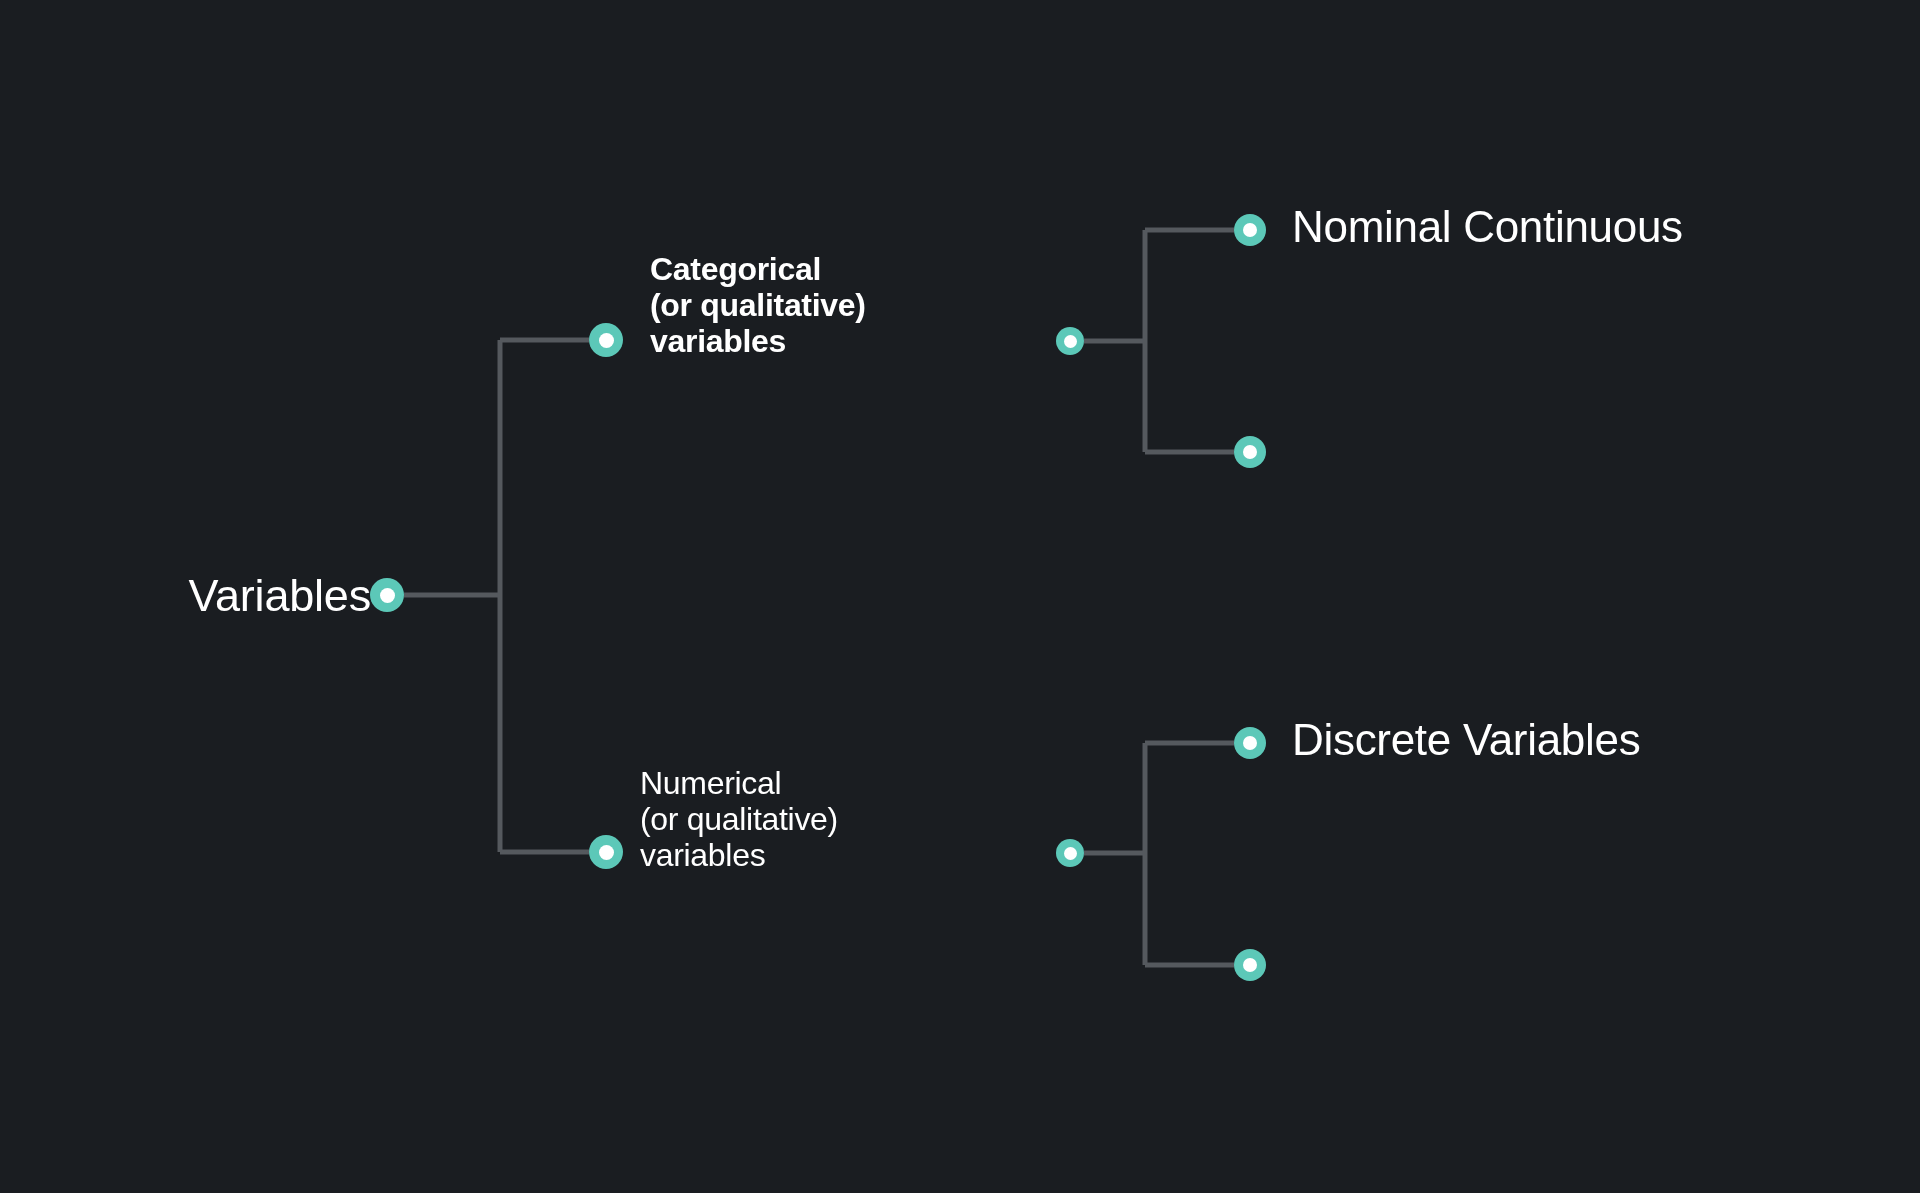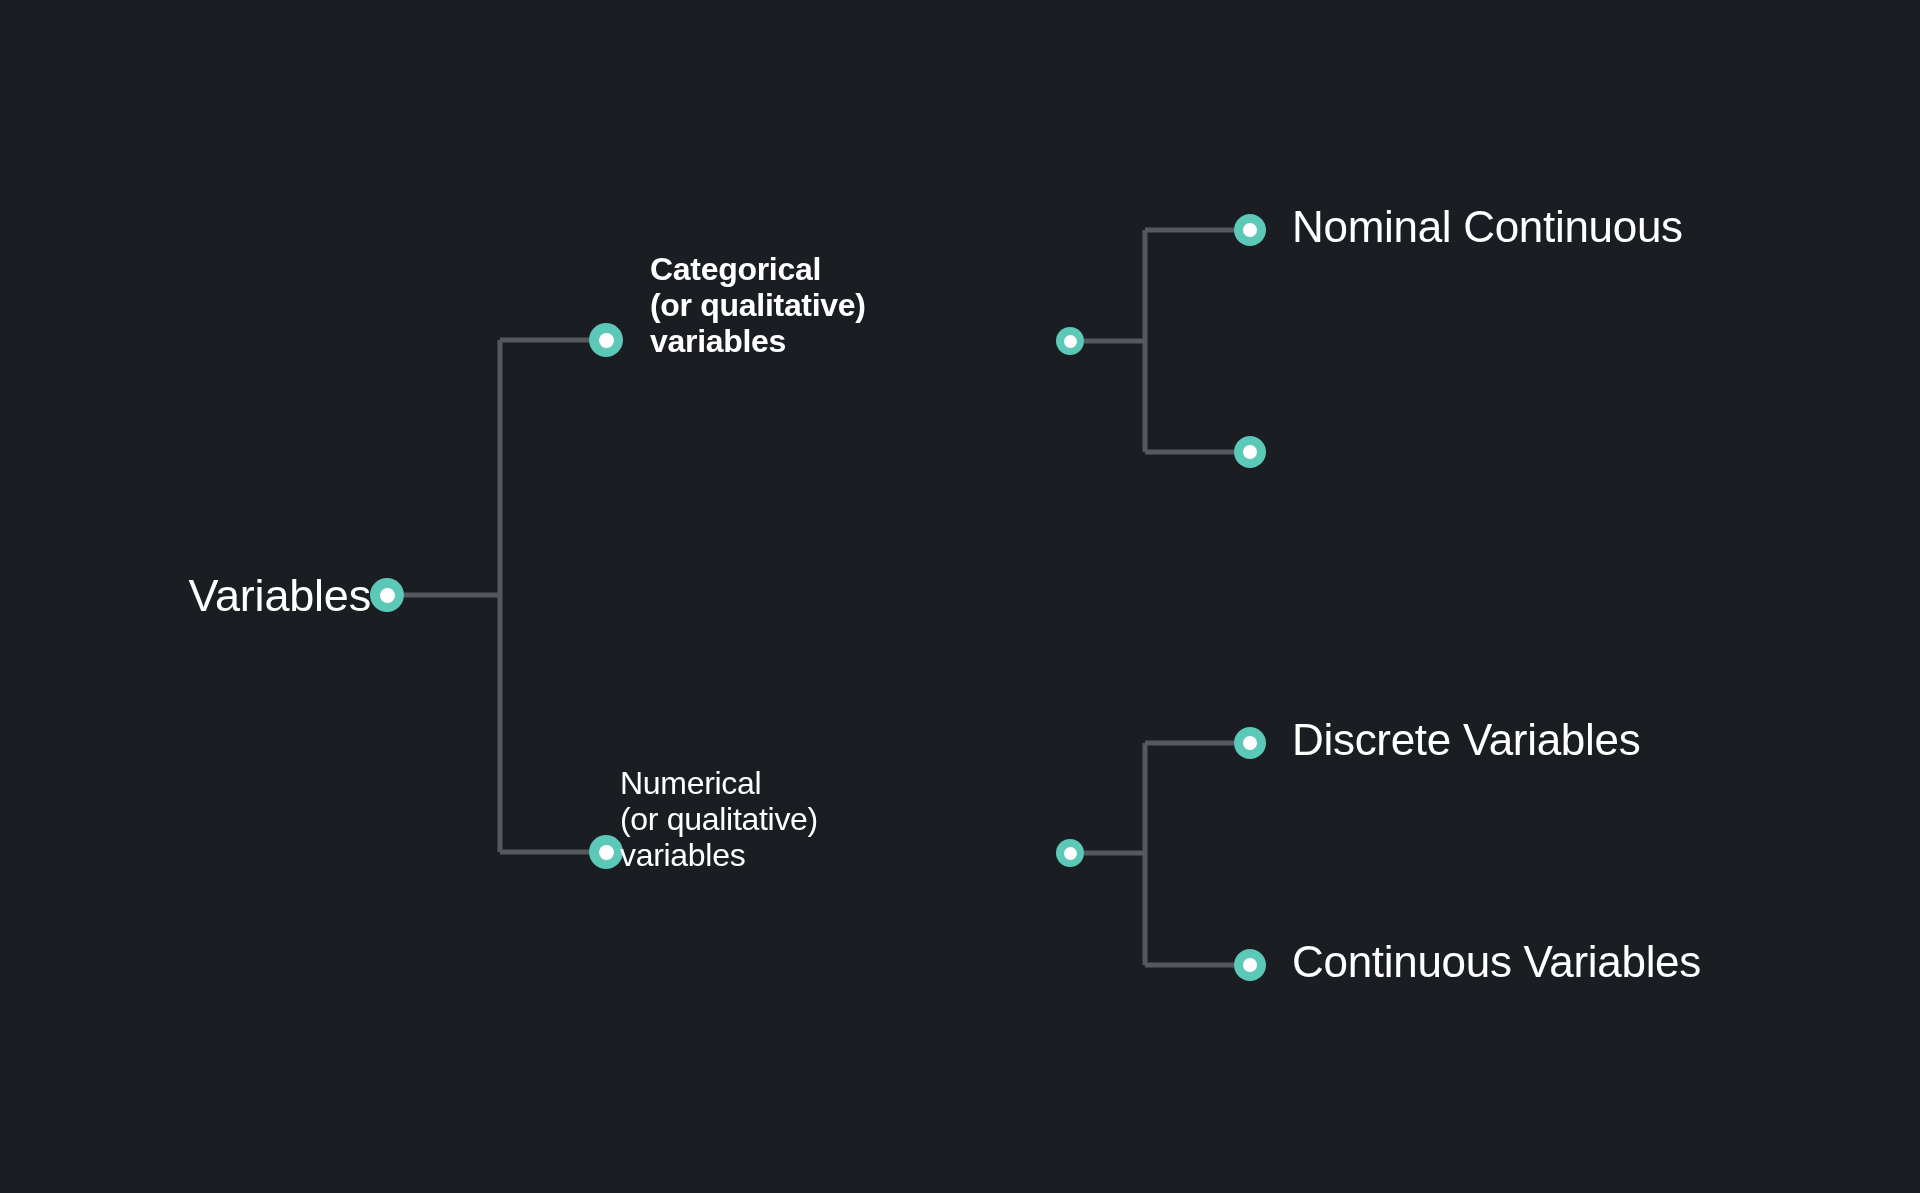--- a/index.html
+++ b/index.html
@@ -151,31 +151,30 @@
   </div>
   <div class="label label-leaf" style="left:1292px; top:203px;">Nominal Continuous</div>
 
   <div class="node node-leaf" style="left:1234px; top:436px;">
     <div class="core"></div>
   </div>
 
   <div class="node node-branch" style="left:589px; top:835px;">
     <div class="core"></div>
   </div>
-  <div class="label label-branch thin" style="left:620px; top:766px; width:380px;">Numerical
+  <div class="label label-branch thin" style="left:640px; top:766px; width:380px;">Numerical
 (or qualitative)
 variables</div>
 
   <div class="node node-mid" style="left:1056px; top:839px;">
     <div class="core"></div>
   </div>
 
   <div class="node node-leaf" style="left:1234px; top:727px;">
     <div class="core"></div>
   </div>
   <div class="label label-leaf" style="left:1292px; top:716px;">Discrete Variables</div>
 
   <div class="node node-leaf" style="left:1234px; top:949px;">
     <div class="core"></div>
   </div>
-  <div class="label label-leaf" style="left:1292px; top:938px;">Continuous Variables</div>
 
 </div>
 
 </body></html>

